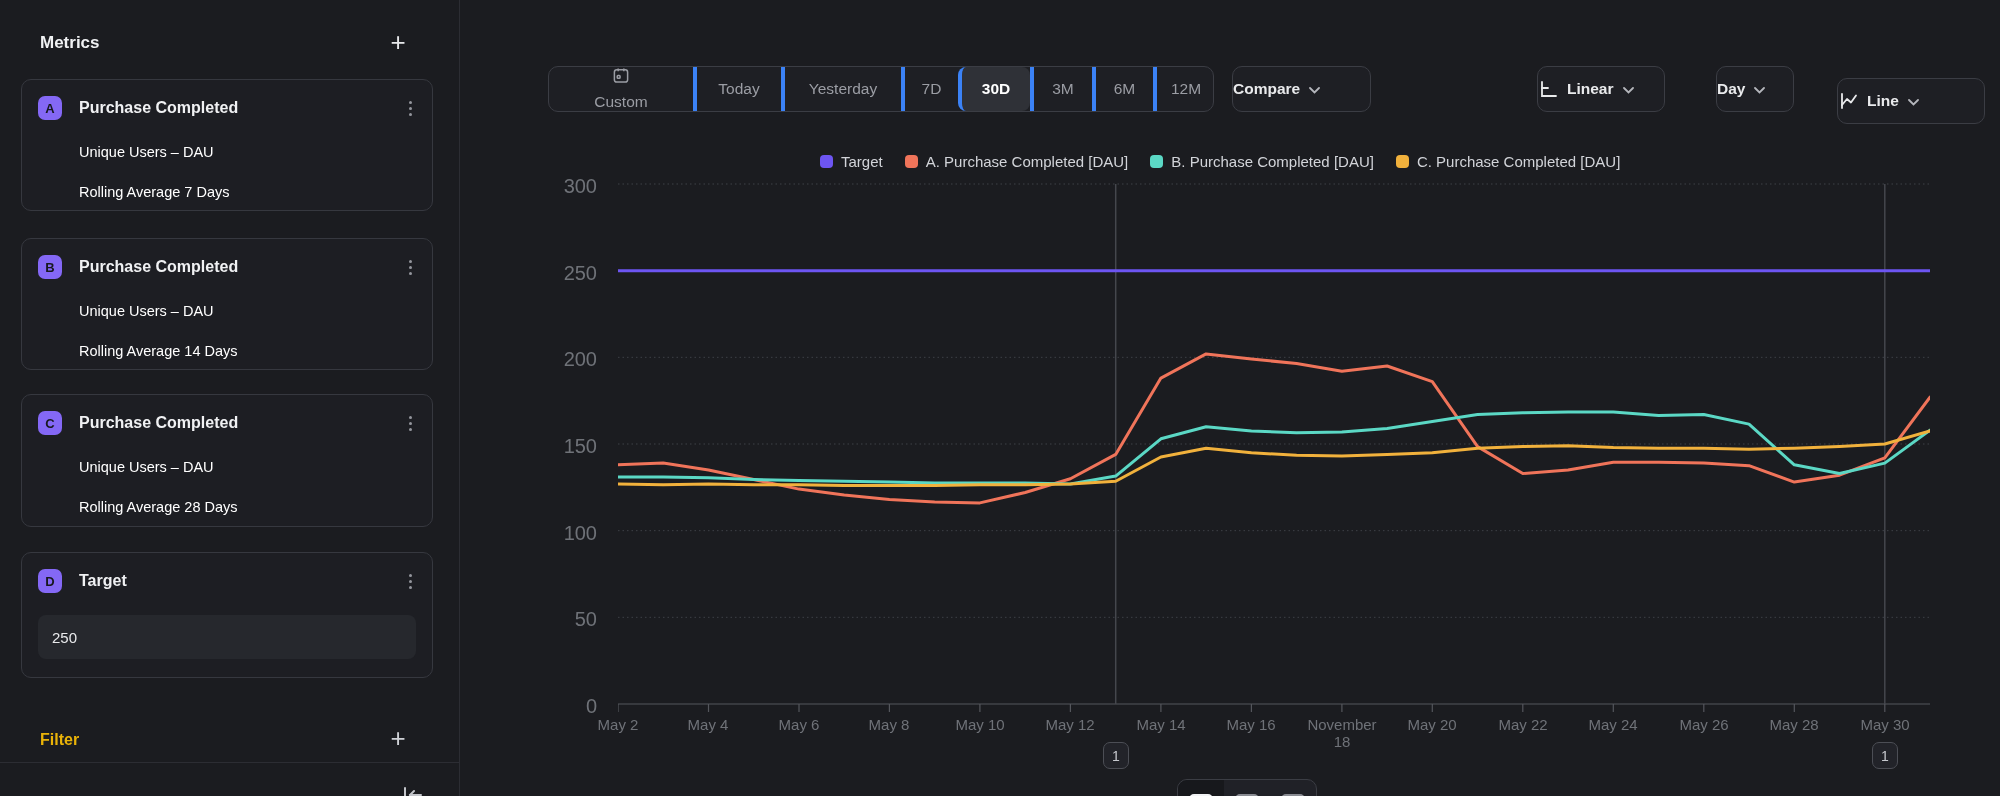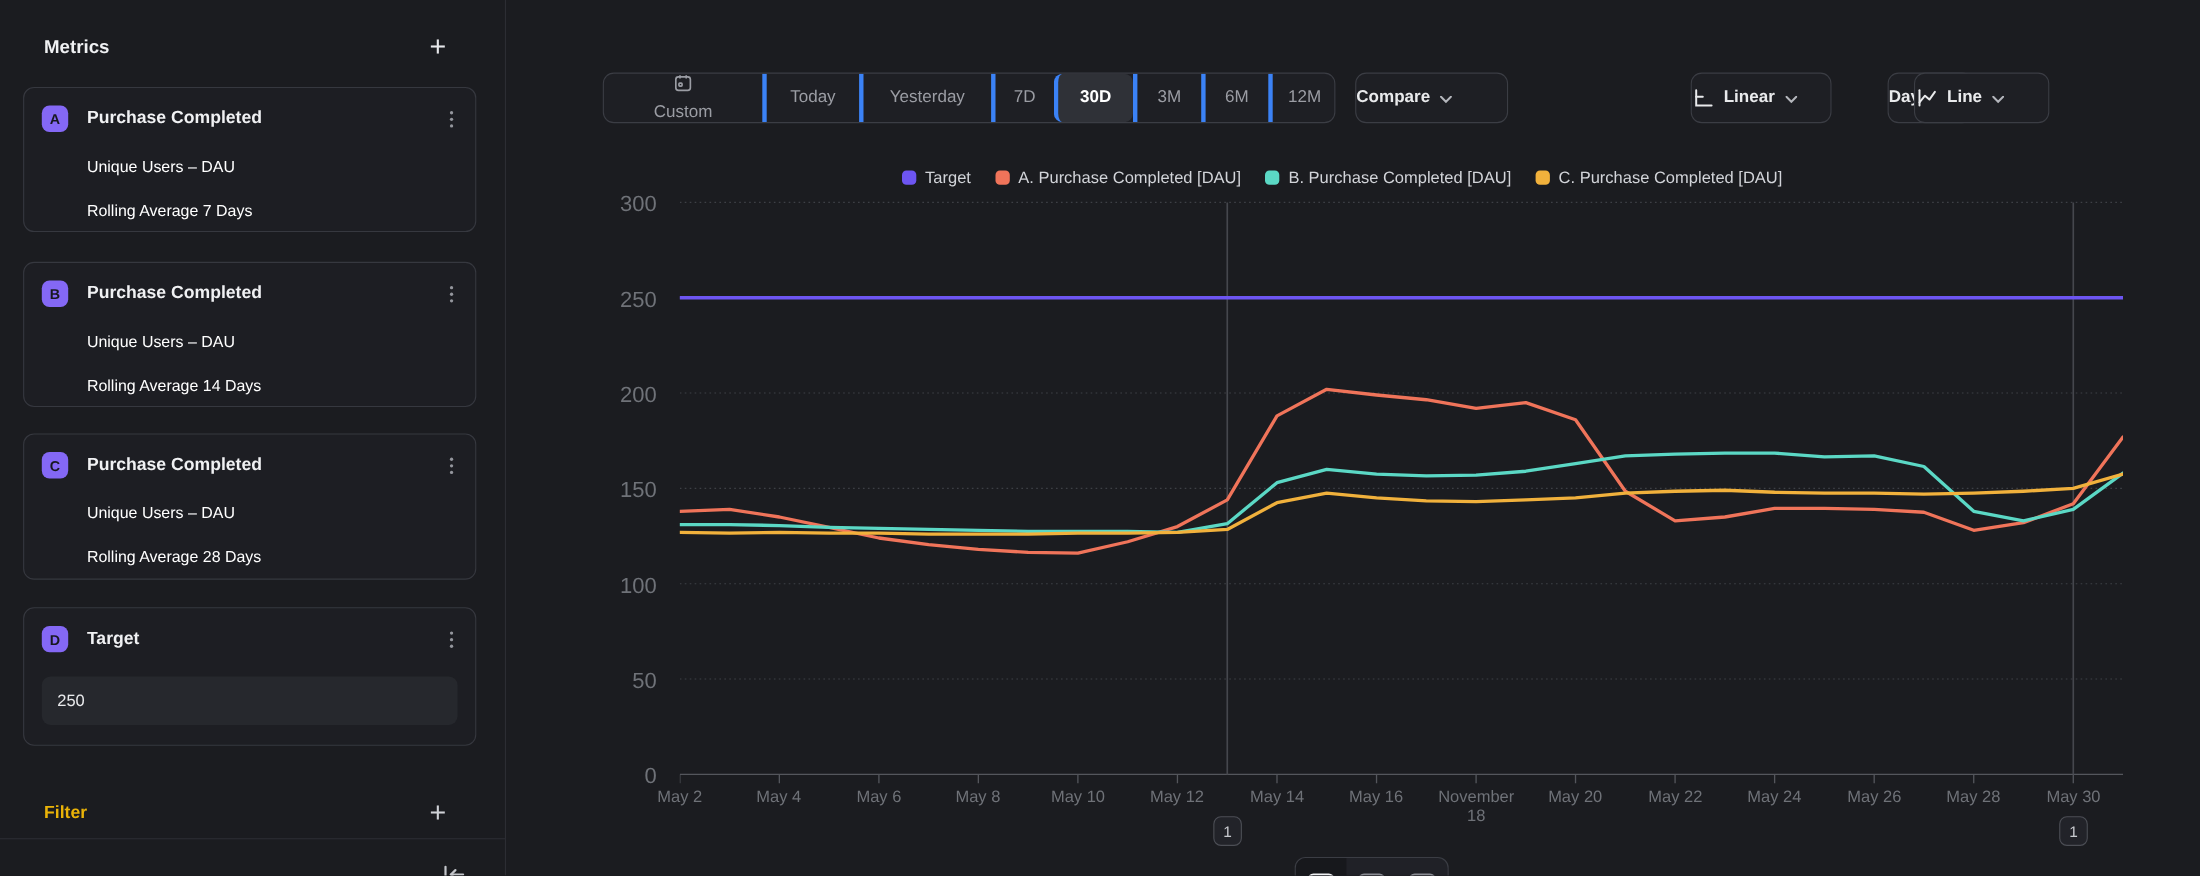--- a/index.html
+++ b/index.html
@@ -178,21 +178,21 @@
     </svg>
 </div>
 
 <div class="btn" style="left:1716px;width:78px;">
   <span>Day</span>
   <svg class="chev" viewBox="0 0 11 7" fill="none" stroke="currentColor" stroke-width="1.8" stroke-linecap="round">
       <polyline points="1,1 5.5,5.5 10,1"></polyline>
     </svg>
 </div>
 
-<div class="btn" style="left:1740px;width:123px;">
+<div class="btn" style="left:1837px;width:148px;margin-top:12px;">
   <svg class="btn-icon" viewBox="0 0 20 20" fill="none" stroke="currentColor" stroke-width="1.8" stroke-linecap="round" stroke-linejoin="round">
       <line x1="4" y1="3" x2="4" y2="17"></line>
       <polyline points="4,14 9,8 13,11.5 18,4.5"></polyline>
     </svg>
   <span>Line</span>
   <svg class="chev" viewBox="0 0 11 7" fill="none" stroke="currentColor" stroke-width="1.8" stroke-linecap="round">
       <polyline points="1,1 5.5,5.5 10,1"></polyline>
     </svg>
 </div>
 

